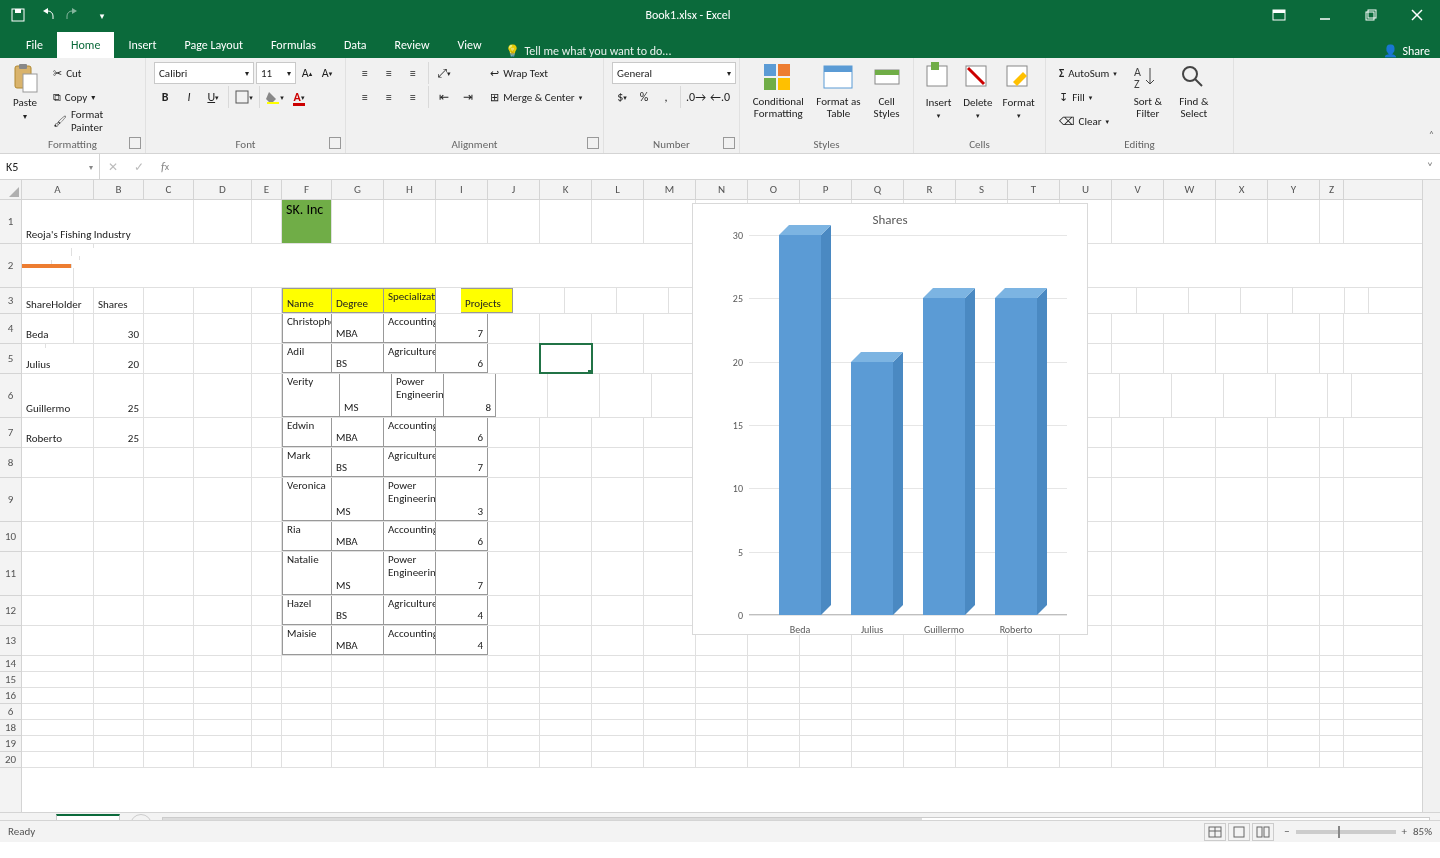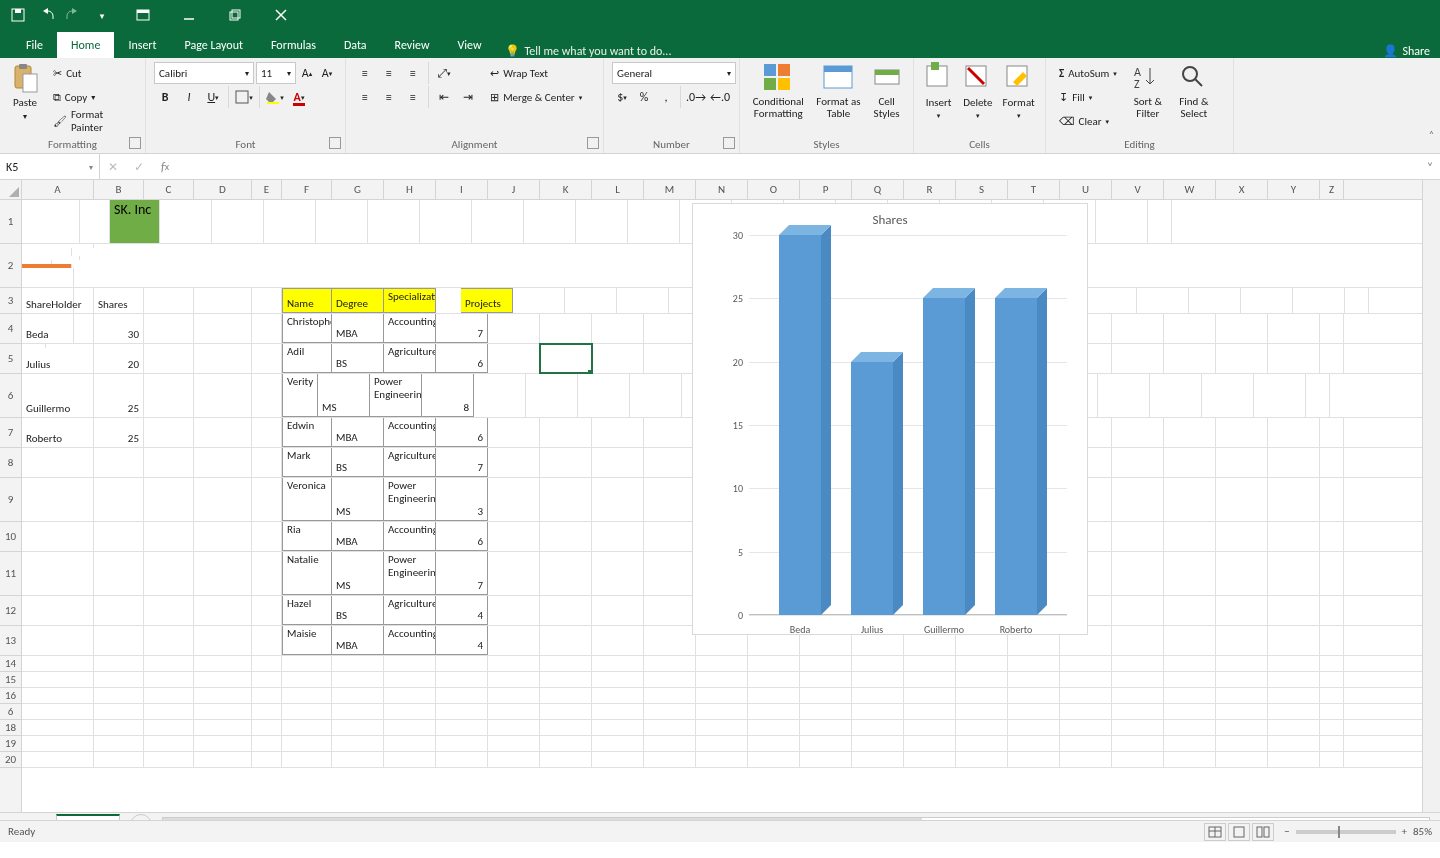--- a/index.html
+++ b/index.html
@@ -113,20 +113,21 @@
         </svg>
       </div>
     <div class="qat-btn" style="opacity:.5">
         <svg width="16" height="14">
           <path d="M6 3a5 5 0 00-5 5v3" fill="none" stroke="#fff"></path>
           <path d="M6 0l5 3-5 3z" fill="#fff"></path>
         </svg>
       </div>
     <div class="qat-btn" style="font-size:9px;">▾</div>
   </div>
+  <div class="title">Book1.xlsx - Excel</div>
   <div class="winbtns">
     <div class="winbtn">
         <svg width="14" height="12">
           <rect x="1" y="1" width="12" height="10" fill="none" stroke="#fff"></rect>
           <rect x="1" y="1" width="12" height="3" fill="#fff"></rect>
         </svg>
       </div>
     <div class="winbtn">
         <svg width="12" height="12">
           <line x1="1" y1="10" x2="11" y2="10" stroke="#fff" stroke-width="1.5"></line>
@@ -493,20 +494,21 @@
       <div class="rowh" style="height: 16px;">14</div>
       <div class="rowh" style="height: 16px;">15</div>
       <div class="rowh" style="height: 16px;">16</div>
       <div class="rowh" style="height: 16px;">6</div>
       <div class="rowh" style="height: 16px;">18</div>
       <div class="rowh" style="height: 16px;">19</div>
       <div class="rowh" style="height: 16px;">20</div>
     </div>
   <div class="grid" id="grid">
       <div class="cellrow" style="height: 44px;">
+        <div class="cell" style="width: 172px; border-right: 1px solid rgb(224, 224, 224);">Reoja's Fishing Industry</div>
         <div class="cell" style="width: 58px;"></div>
         <div class="cell" style="width: 30px;"></div>
         <div class="cell fill-green wrap" style="width: 50px;">SK. Inc</div>
         <div class="cell" style="width: 52px;"></div>
         <div class="cell" style="width: 52px;"></div>
         <div class="cell" style="width: 52px;"></div>
         <div class="cell" style="width: 52px;"></div>
         <div class="cell" style="width: 52px;"></div>
         <div class="cell" style="width: 52px;"></div>
         <div class="cell" style="width: 52px;"></div>
@@ -635,21 +637,21 @@
         <div class="cell" style="width: 52px;"></div>
         <div class="cell" style="width: 52px;"></div>
         <div class="cell" style="width: 24px;"></div>
       </div>
       <div class="cellrow" style="height: 44px;">
         <div class="cell" style="width: 72px;">Guillermo</div>
         <div class="cell num" style="width: 50px;">25</div>
         <div class="cell" style="width: 50px;"></div>
         <div class="cell" style="width: 58px;"></div>
         <div class="cell" style="width: 30px;"></div>
-        <div class="cell wrap" style="width: 36px; border-right: 1px solid rgb(153, 153, 153); border-bottom: 1px solid rgb(153, 153, 153); border-left: 1px solid rgb(153, 153, 153);">Verity</div>
+        <div class="cell wrap" style="width: 58px; border-right: 1px solid rgb(153, 153, 153); border-bottom: 1px solid rgb(153, 153, 153); border-left: 1px solid rgb(153, 153, 153);">Verity</div>
         <div class="cell" style="width: 52px; border-right: 1px solid rgb(153, 153, 153); border-bottom: 1px solid rgb(153, 153, 153);">MS</div>
         <div class="cell wrap" style="width: 52px; border-right: 1px solid rgb(153, 153, 153); border-bottom: 1px solid rgb(153, 153, 153);">Power Engineering</div>
         <div class="cell num" style="width: 52px; border-right: 1px solid rgb(153, 153, 153); border-bottom: 1px solid rgb(153, 153, 153);">8</div>
         <div class="cell" style="width: 52px;"></div>
         <div class="cell" style="width: 52px;"></div>
         <div class="cell" style="width: 52px;"></div>
         <div class="cell" style="width: 52px;"></div>
         <div class="cell" style="width: 52px;"></div>
         <div class="cell" style="width: 52px;"></div>
         <div class="cell" style="width: 52px;"></div>

